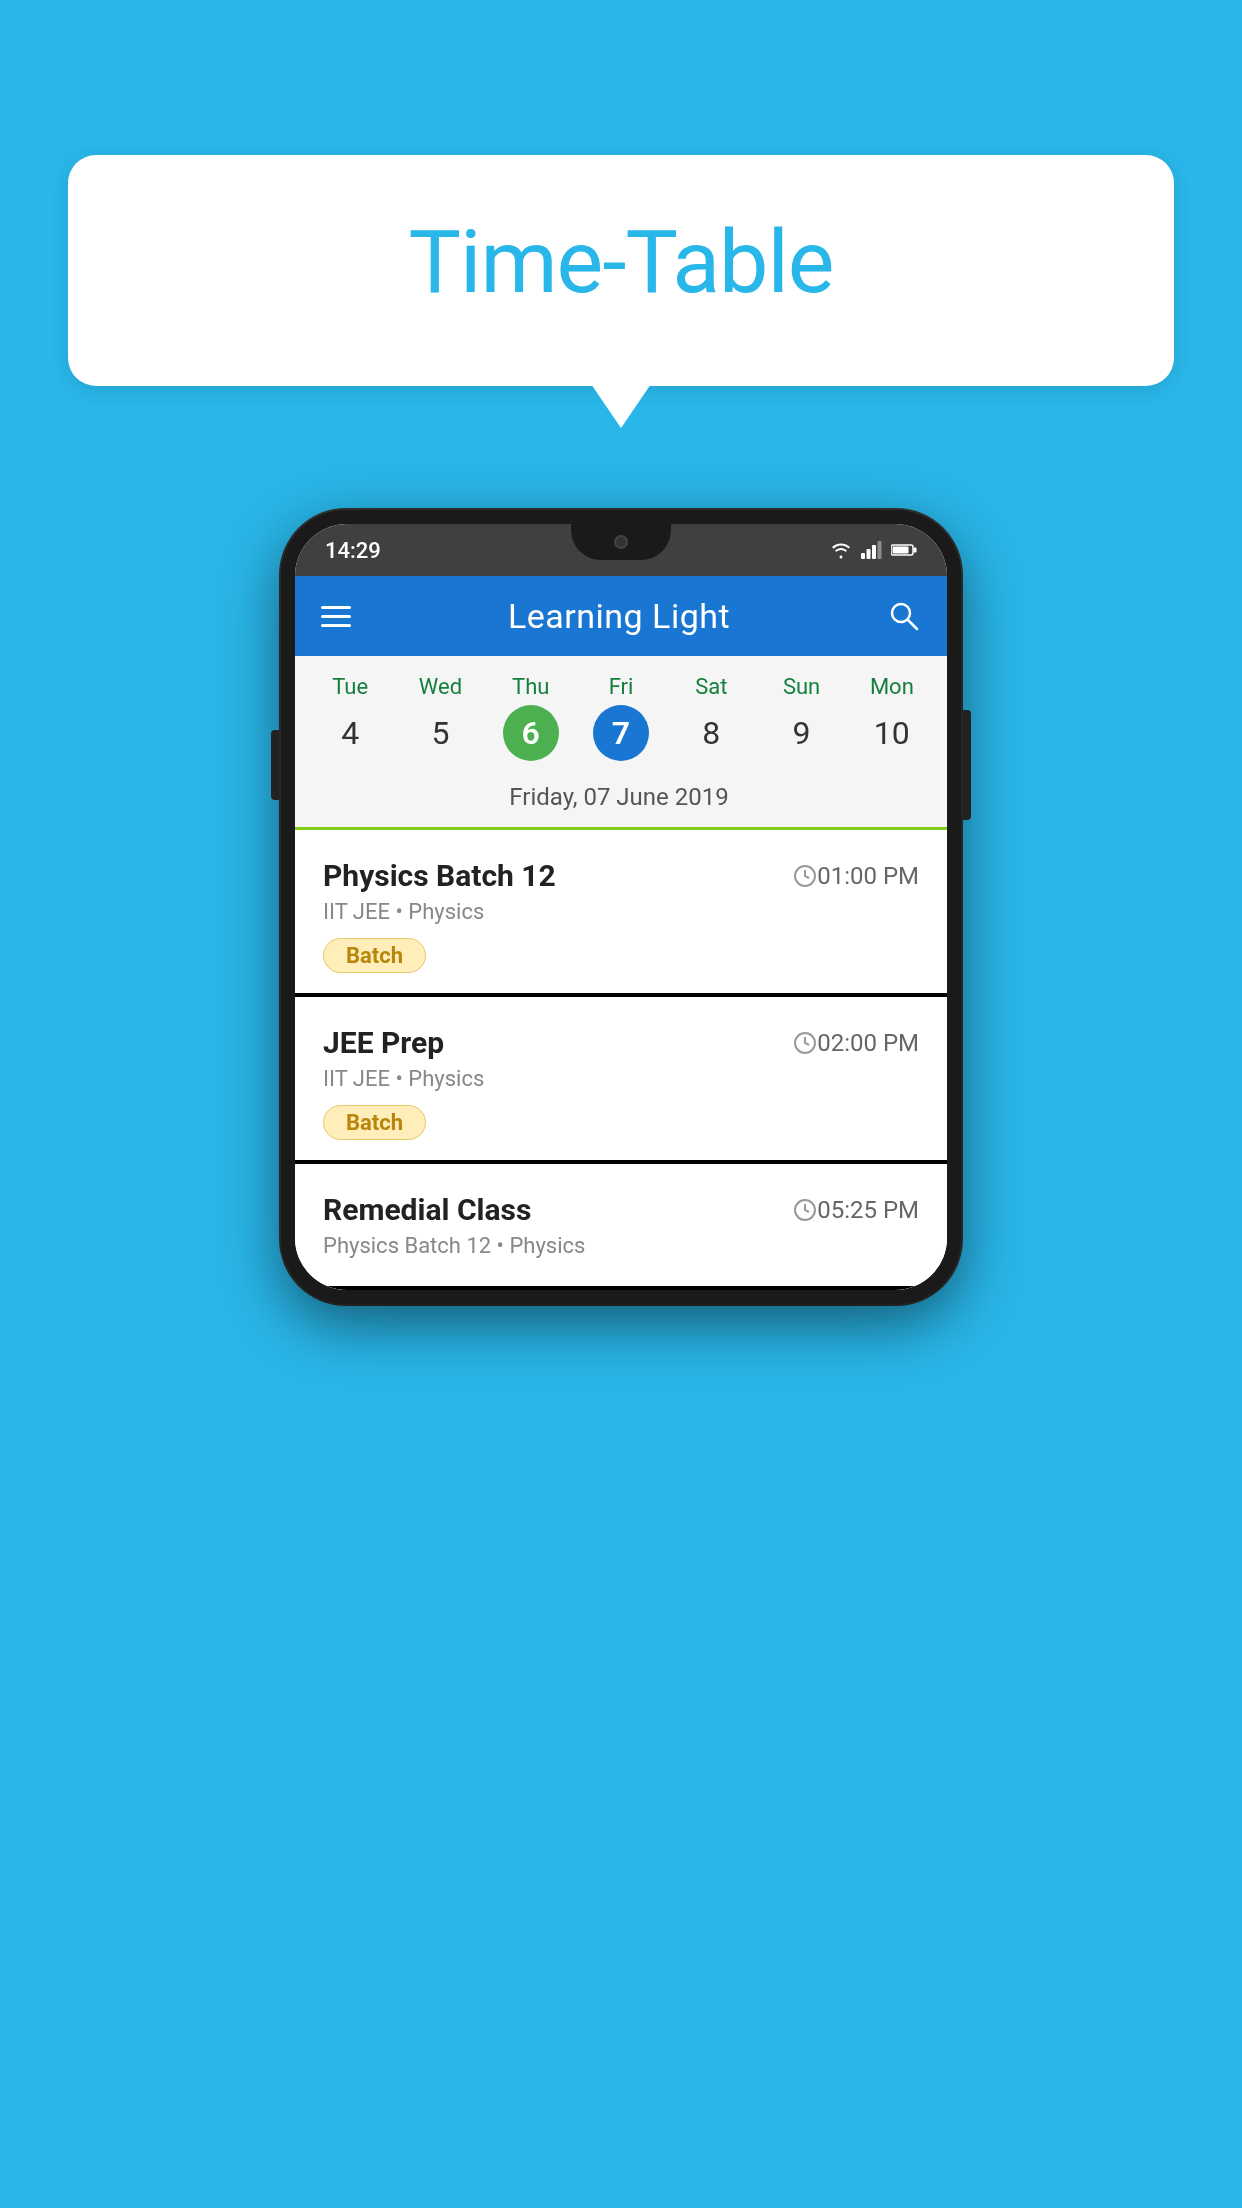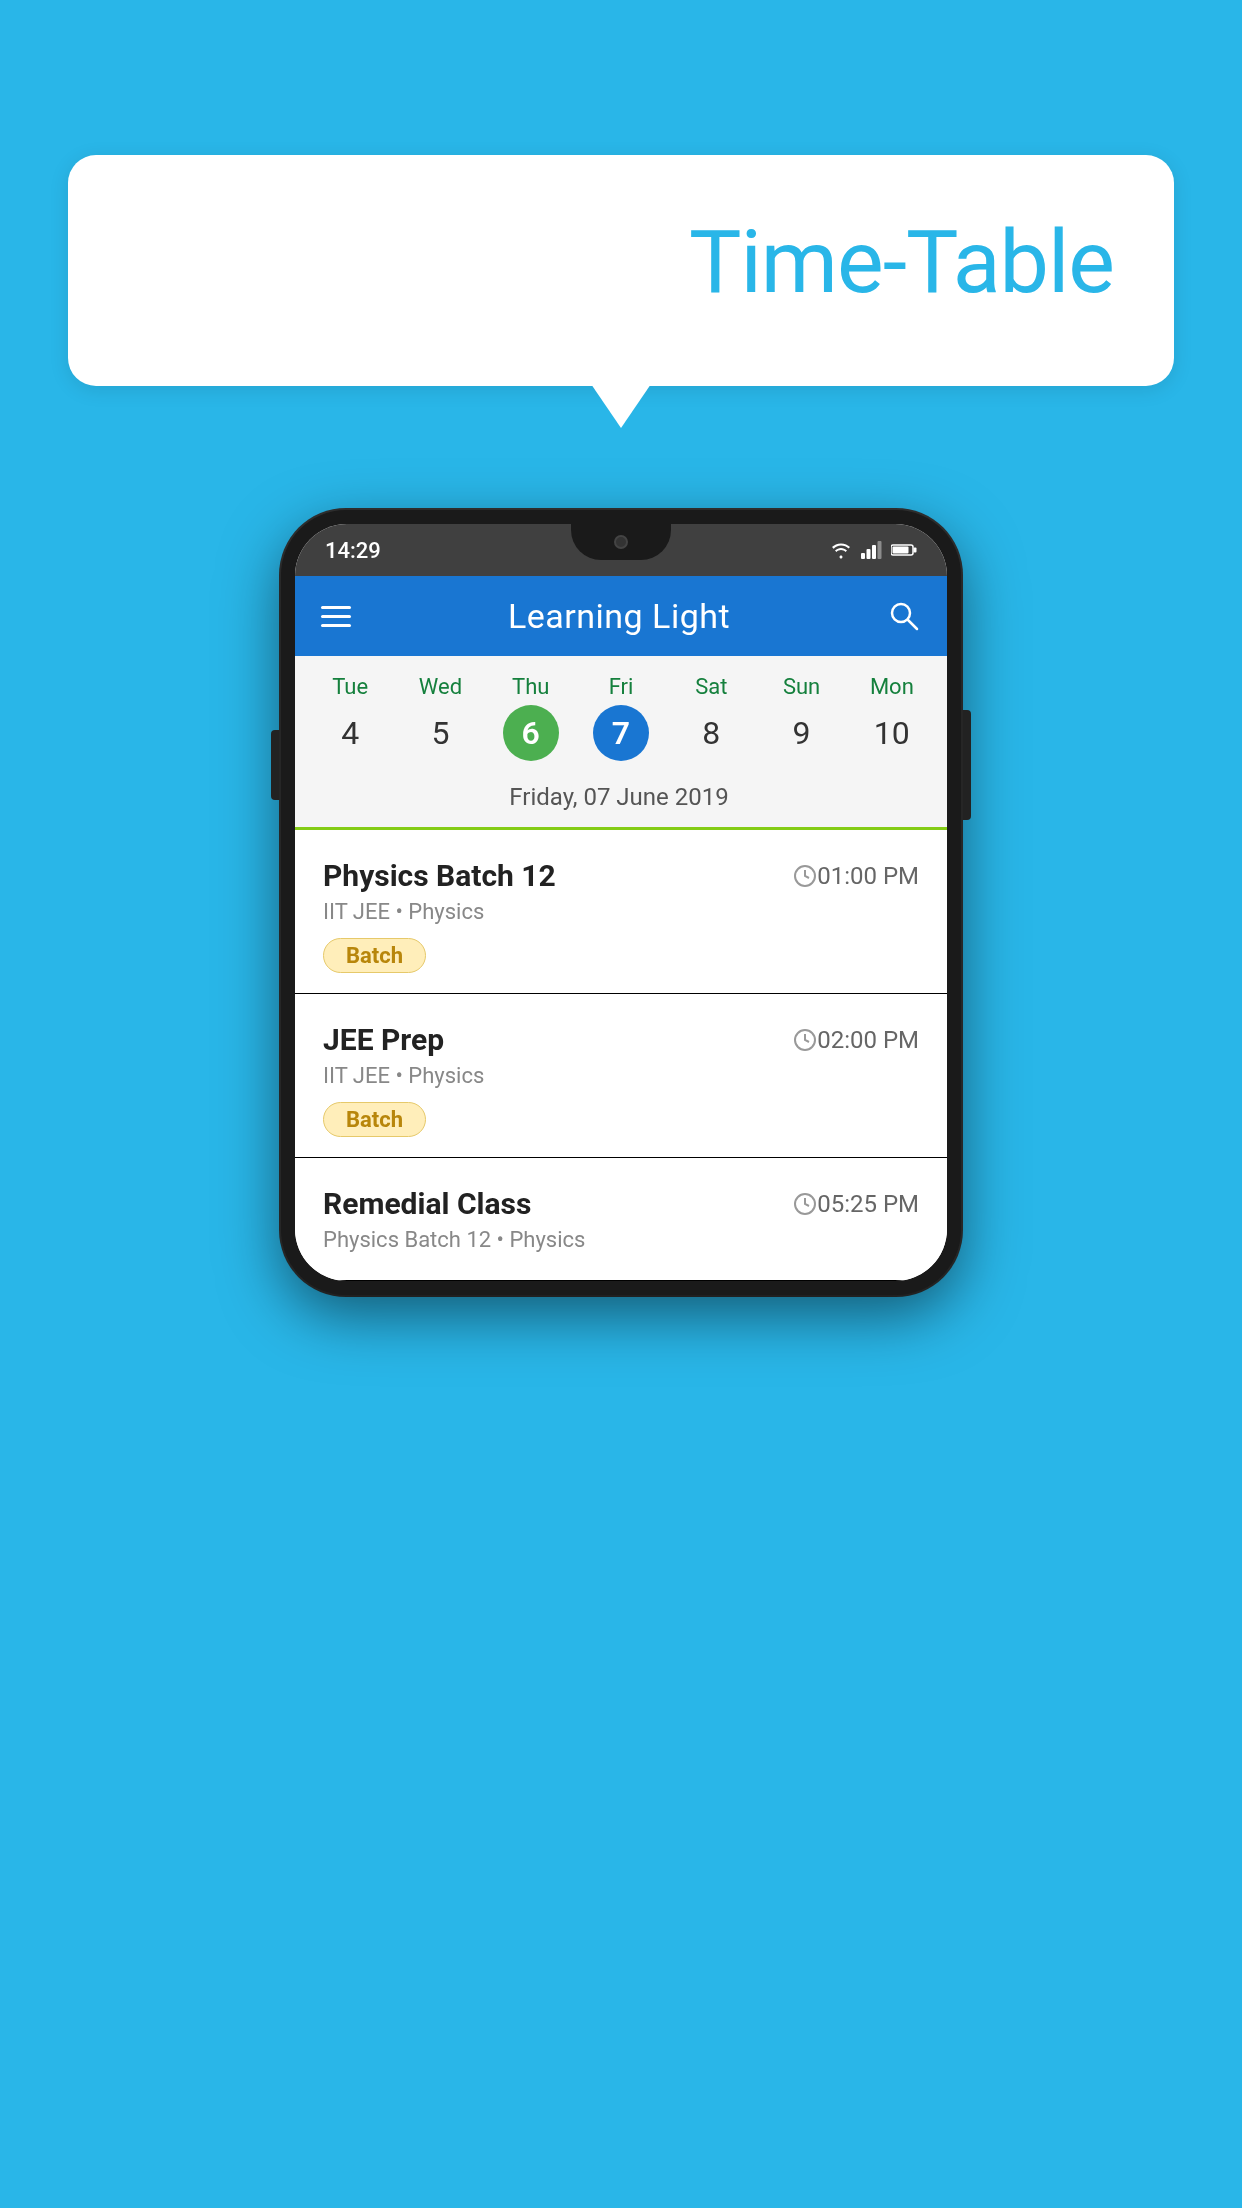--- a/index.html
+++ b/index.html
@@ -23,21 +23,21 @@
       display: flex;
       flex-direction: column;
       align-items: center;
     }
 
     .speech-bubble {
       background: white;
       border-radius: 28px;
       padding: 55px 60px 55px 60px;
       width: 100%;
-      text-align: right;
+      text-align: center;
       box-shadow: 0 4px 20px rgba(0,0,0,0.1);
       position: relative;
     }
 
     .speech-bubble::after {
       content: '';
       position: absolute;
       bottom: -42px;
       left: 50%;
       transform: translateX(-50%);
@@ -247,21 +247,21 @@
       border-bottom: 3px solid #84cc16;
     }
 
     
     .schedule-list {
       background: white;
     }
 
     .schedule-item {
       padding: 28px 28px 20px 28px;
-      border-bottom: 1px solid #000000;
+      border-bottom: 4px solid #000000;
     }
 
     .schedule-item-header {
       display: flex;
       justify-content: space-between;
       align-items: center;
       margin-bottom: 6px;
     }
 
     .schedule-item-title {

